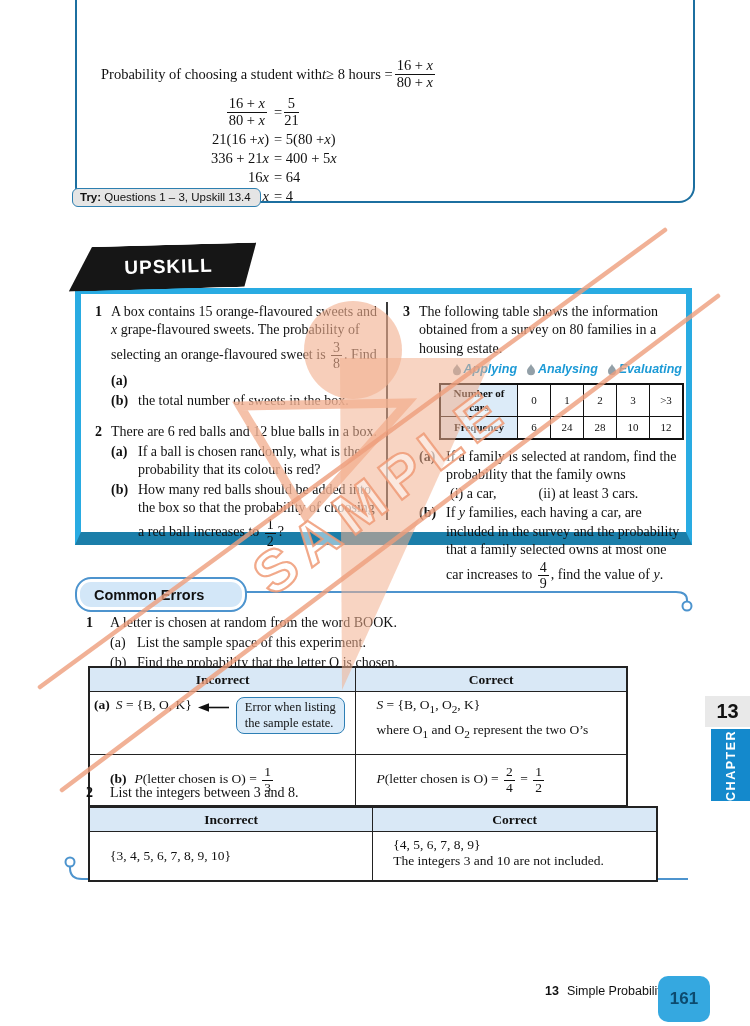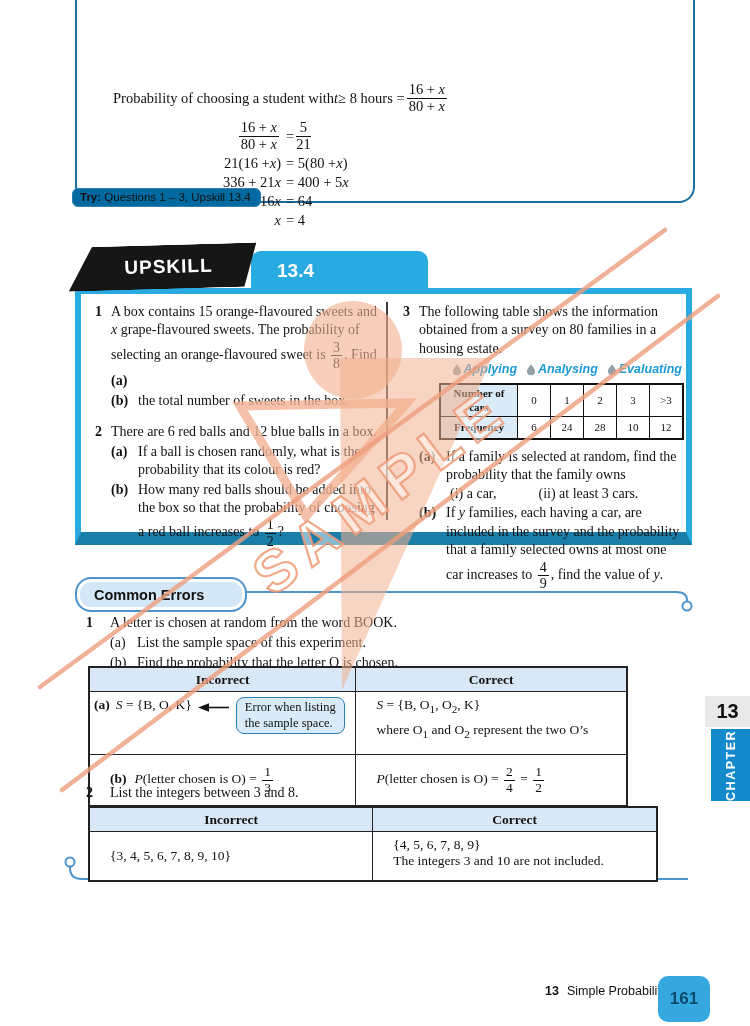--- a/index.html
+++ b/index.html
@@ -8,26 +8,26 @@
   .abs{position:absolute;}
 
   
   .frac{display:inline-block;vertical-align:middle;text-align:center;margin:0 2px;line-height:1.08;}
   .fn{display:block;border-bottom:1.2px solid #111;padding:0 2px;}
   .fd{display:block;}
 
   
   .top-box{left:75px;top:-62px;width:616px;height:263px;
     border:2.5px solid #1c6fa0;border-top:none;border-radius:0 0 16px 16px;}
-  .sol-content{position:absolute;left:36px;top:120px;width:560px;font-size:14.5px;margin-top:24px;}
+  .sol-content{position:absolute;left:24px;top:120px;width:560px;font-size:14.5px;}
   .sol-intro{display:flex;align-items:center;}
   .eqrow{display:flex;align-items:center;margin-top:2px;}
   .lhs{width:168px;display:flex;justify-content:flex-end;align-items:center;}
   .rhs{display:flex;align-items:center;padding-left:5px;}
-  .try-label{left:72px;top:188px;background:#0369a1;border:1.8px solid #2d7fb0;border-radius:6px;
+  .try-label{left:72px;top:188px;background:#e5e5e5;border:1.8px solid #2d7fb0;border-radius:6px;
     padding:2px 9px 3px 7px;font-family:"Liberation Sans",sans-serif;font-size:11.5px;z-index:3;}
 
   
   .upskill-badge{left:68px;top:245px;width:189px;height:44px;background:#161616;z-index:2;
     clip-path:polygon(13% 0,100% 0,93% 100%,0 100%);transform:rotate(-1.6deg);
     display:flex;align-items:center;justify-content:center;}
   .upskill-badge span{color:#fff;font-family:"Liberation Sans",sans-serif;font-weight:bold;
     font-size:19px;letter-spacing:1px;padding-left:12px;}
   .upskill-tab{left:251px;top:251px;width:177px;height:40px;background:#29abe2;
     border-radius:10px 10px 0 0;z-index:1;display:flex;align-items:center;}
@@ -139,23 +139,20 @@
             </span>
           <span class="rhs">= 4</span>
         </div>
       </div>
     </div>
   </div>
   <div class="abs try-label">
     <b>Try:</b><span> Questions 1 – 3, Upskill 13.4</span>
   </div>
 
-  <div class="abs upskill-tab">
-    <span>13.4</span>
-  </div>
   <div class="abs upskill-badge">
     <span>UPSKILL</span>
   </div>
 
   <div class="abs upskill-box">
     <div class="ub-divider"></div>
 
     <div class="col-left">
       <div class="q">
         <span class="qn">1</span>
@@ -279,21 +276,21 @@
       <td style="height:52px;padding:5px 4px;">
         <div class="rowa-flex">
           <b>(a)</b>
           <span><i>S</i> = {B, O, K}</span>
           <svg class="arrow-svg" width="32" height="11" viewBox="0 0 32 11">
             <line x1="31" y1="5.5" x2="9" y2="5.5" stroke="#111" stroke-width="1.6"></line>
             <polygon points="0,5.5 11,1.2 11,9.8" fill="#111"></polygon>
           </svg>
           <span class="callout">
             <span>Error when listing</span><br>
-            <span>the sample space.</span>
+            <span>the sample estate.</span>
           </span>
         </div>
       </td>
       <td style="height:52px;">
         <div><i>S</i> = {B, O<sub>1</sub>, O<sub>2</sub>, K}</div>
         <div style="margin-top:7px;">where O<sub>1</sub> and O<sub>2</sub> represent the two O’s</div>
       </td>
     </tr>
     <tr>
       <td style="height:40px;vertical-align:middle;">

